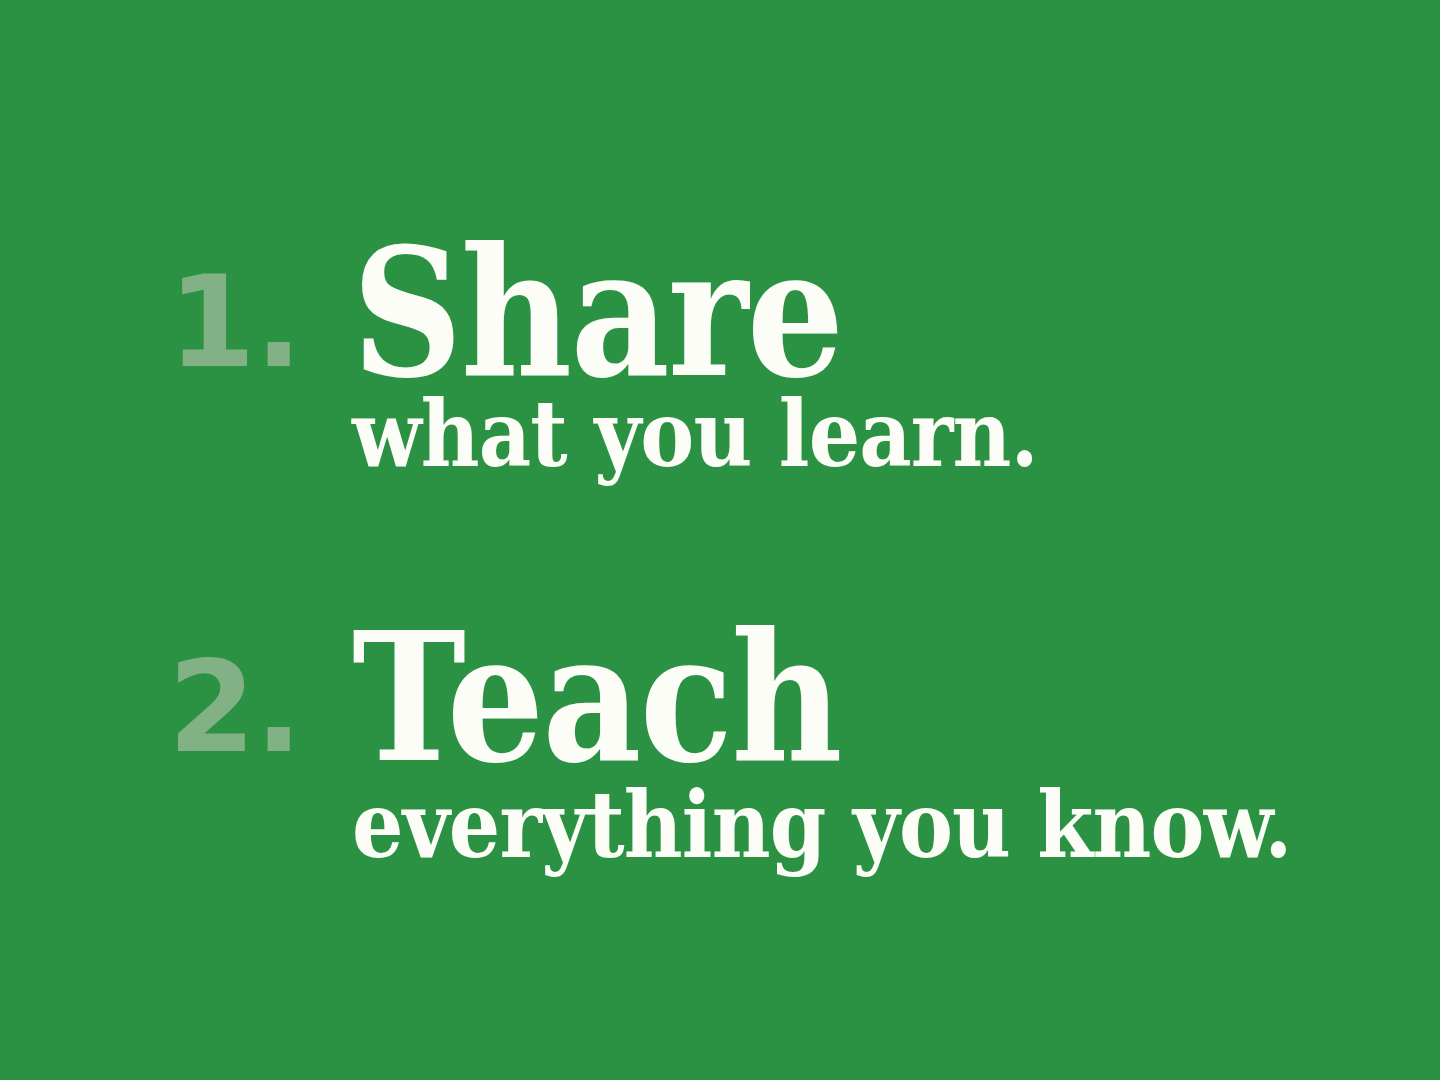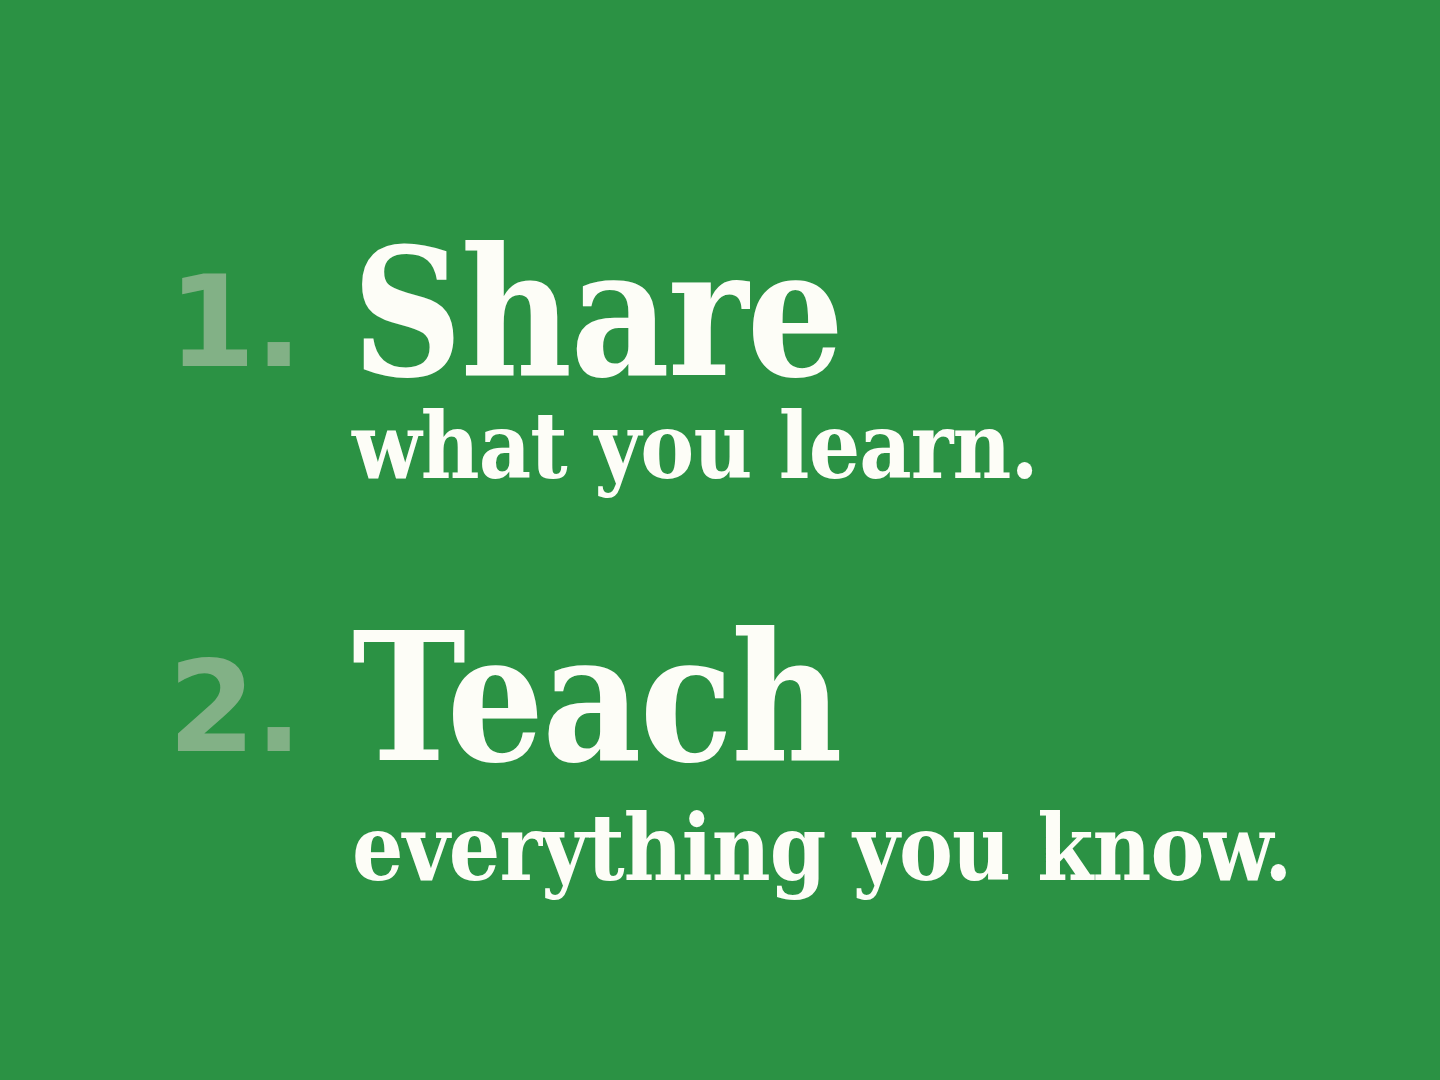--- a/index.html
+++ b/index.html
@@ -82,22 +82,22 @@
     font-weight: 700;
     font-size: 92px;
     line-height: 1;
     color: #fdfdf7;
     letter-spacing: -1px;
     white-space: nowrap;
     transform: scaleX(0.88);
     transform-origin: left top;
   }
 
-  #item-1 .subtitle-row { margin-top: 14px; padding-left: 20px; }
-  #item-2 .subtitle-row { margin-top: 31px; }
+  #item-1 .subtitle-row { margin-top: 2px; padding-left: 20px; }
+  #item-2 .subtitle-row { margin-top: 8px; }
 </style>
 </head>
 <body>
 
 <div id="slide">
 
   <div class="item" id="item-1">
     <div class="headline-row">
       <span class="item-number">1.</span>
       <span class="item-title">Share</span>

